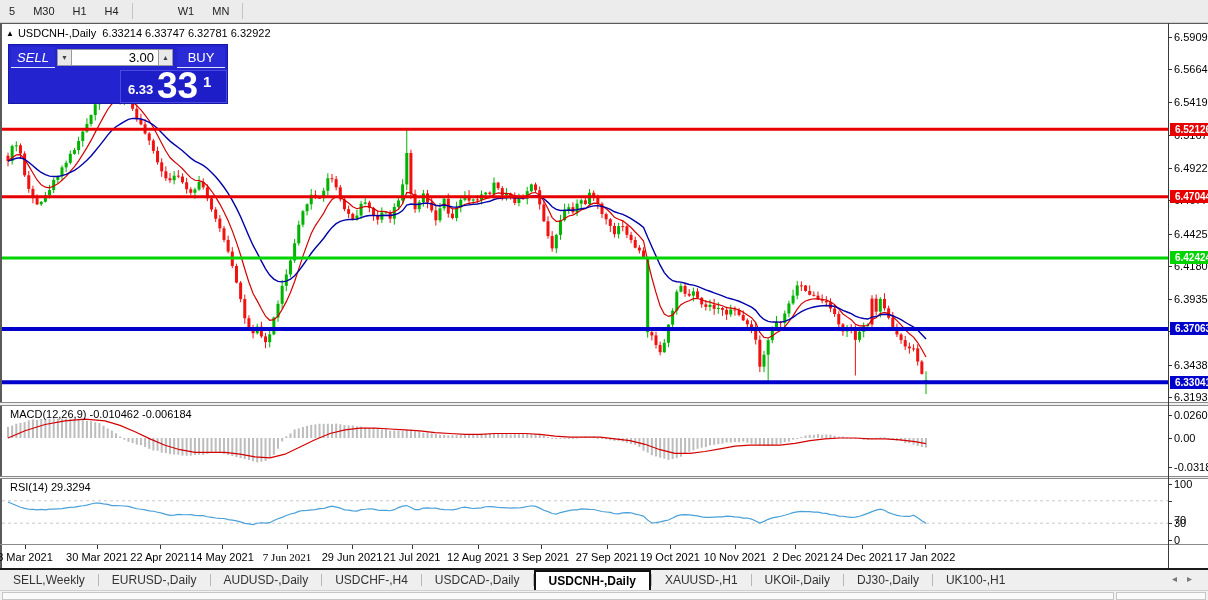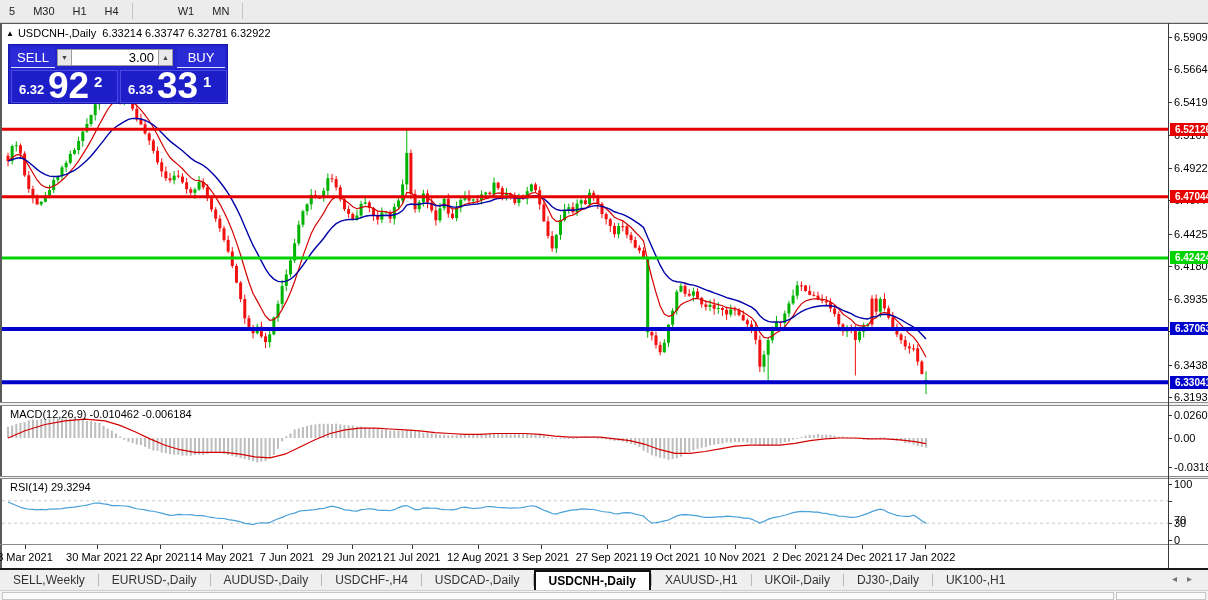--- a/index.html
+++ b/index.html
@@ -16,21 +16,21 @@
     border-top:1px solid #5a5a5a;border-left:2px solid #5a5a5a;box-sizing:border-box;}
   #chart-svg{position:absolute;left:0;top:0;}
   .overlay{position:absolute;pointer-events:none;}
   #title-bar{left:6px;top:27px;font-size:11px;color:#000;white-space:pre;}
   #title-bar .arr{font-size:8px;vertical-align:1px;margin-right:4px;}
   
   #trade{position:absolute;left:8px;top:44px;width:220px;height:60px;background:#2323cf;
     border:1px solid #1717a8;box-sizing:border-box;}
   .tbtn{position:absolute;top:2px;height:20px;background:#2a2ad6;color:#fff;font-size:13px;
     display:flex;align-items:center;justify-content:center;border-bottom:1px solid #dfe3ff;}
-  #sell-btn{left:2px;width:44px;}
+  #sell-btn{left:2px;width:44px;font-style:italic;}
   #buy-btn{right:2px;width:48px;}
   #vol-wrap{position:absolute;left:48px;top:2px;width:116px;height:20px;display:flex;align-items:center;}
   .spin{width:15px;height:17px;background:#e9e9e9;border:1px solid #9a9a9a;font-size:7px;color:#444;
     display:flex;align-items:center;justify-content:center;box-sizing:border-box;}
   #vol-box{flex:1;height:17px;background:#fff;border:1px solid #9a9a9a;border-left:none;border-right:none;
     font-size:13px;color:#000;display:flex;align-items:center;justify-content:flex-end;padding-right:4px;box-sizing:border-box;}
   .bigq{position:absolute;top:25px;height:33px;background:#1e1ec9;border:1px solid #4a4ae0;
     box-sizing:border-box;color:#fff;}
   #sell-big{left:2px;width:107px;}
   #buy-big{left:111px;width:107px;}
@@ -778,25 +778,20 @@
   <div class="overlay" id="title-bar"><span class="arr">▲</span><span>USDCNH-,Daily</span>  <span>6.33214 6.33747 6.32781 6.32922</span></div>
 
   <div id="trade">
     <div class="tbtn" id="sell-btn">SELL</div>
     <div id="vol-wrap">
       <div class="spin">▼</div>
       <div id="vol-box">3.00</div>
       <div class="spin">▲</div>
     </div>
     <div class="tbtn" id="buy-btn">BUY</div>
-    <div class="bigq" id="sell-big">
-      <span class="bq-small">6.32</span>
-      <span class="bq-huge">92</span>
-      <span class="bq-sup">2</span>
-    </div>
     <div class="bigq" id="buy-big">
       <span class="bq-small">6.33</span>
       <span class="bq-huge">33</span>
       <span class="bq-sup">1</span>
     </div>
   </div>
 
   <div class="pane-sep" style="top:402px;height:4px"></div>
   <div class="pane-sep" style="top:476px;height:3px"></div>
   <div class="pane-sep" style="top:544px;height:1px;border-bottom:none"></div>
@@ -853,21 +848,21 @@
     </div>
   <div id="date-layer">
       <div class="dlabel" style="left: 25px;">8 Mar 2021</div>
       <div class="dtickmark" style="left: 25px;"></div>
       <div class="dlabel" style="left: 97px;">30 Mar 2021</div>
       <div class="dtickmark" style="left: 97px;"></div>
       <div class="dlabel" style="left: 160px;">22 Apr 2021</div>
       <div class="dtickmark" style="left: 160px;"></div>
       <div class="dlabel" style="left: 222px;">14 May 2021</div>
       <div class="dtickmark" style="left: 222px;"></div>
-      <div class="dlabel" style="left: 287px;">7 Jun 2021</div>
+      <div class="dlabel" style="left: 287px; font-family: Liberation Serif, serif;">7 Jun 2021</div>
       <div class="dtickmark" style="left: 287px;"></div>
       <div class="dlabel" style="left: 352px;">29 Jun 2021</div>
       <div class="dtickmark" style="left: 352px;"></div>
       <div class="dlabel" style="left: 412px;">21 Jul 2021</div>
       <div class="dtickmark" style="left: 412px;"></div>
       <div class="dlabel" style="left: 478px;">12 Aug 2021</div>
       <div class="dtickmark" style="left: 478px;"></div>
       <div class="dlabel" style="left: 541px;">3 Sep 2021</div>
       <div class="dtickmark" style="left: 541px;"></div>
       <div class="dlabel" style="left: 607px;">27 Sep 2021</div>

